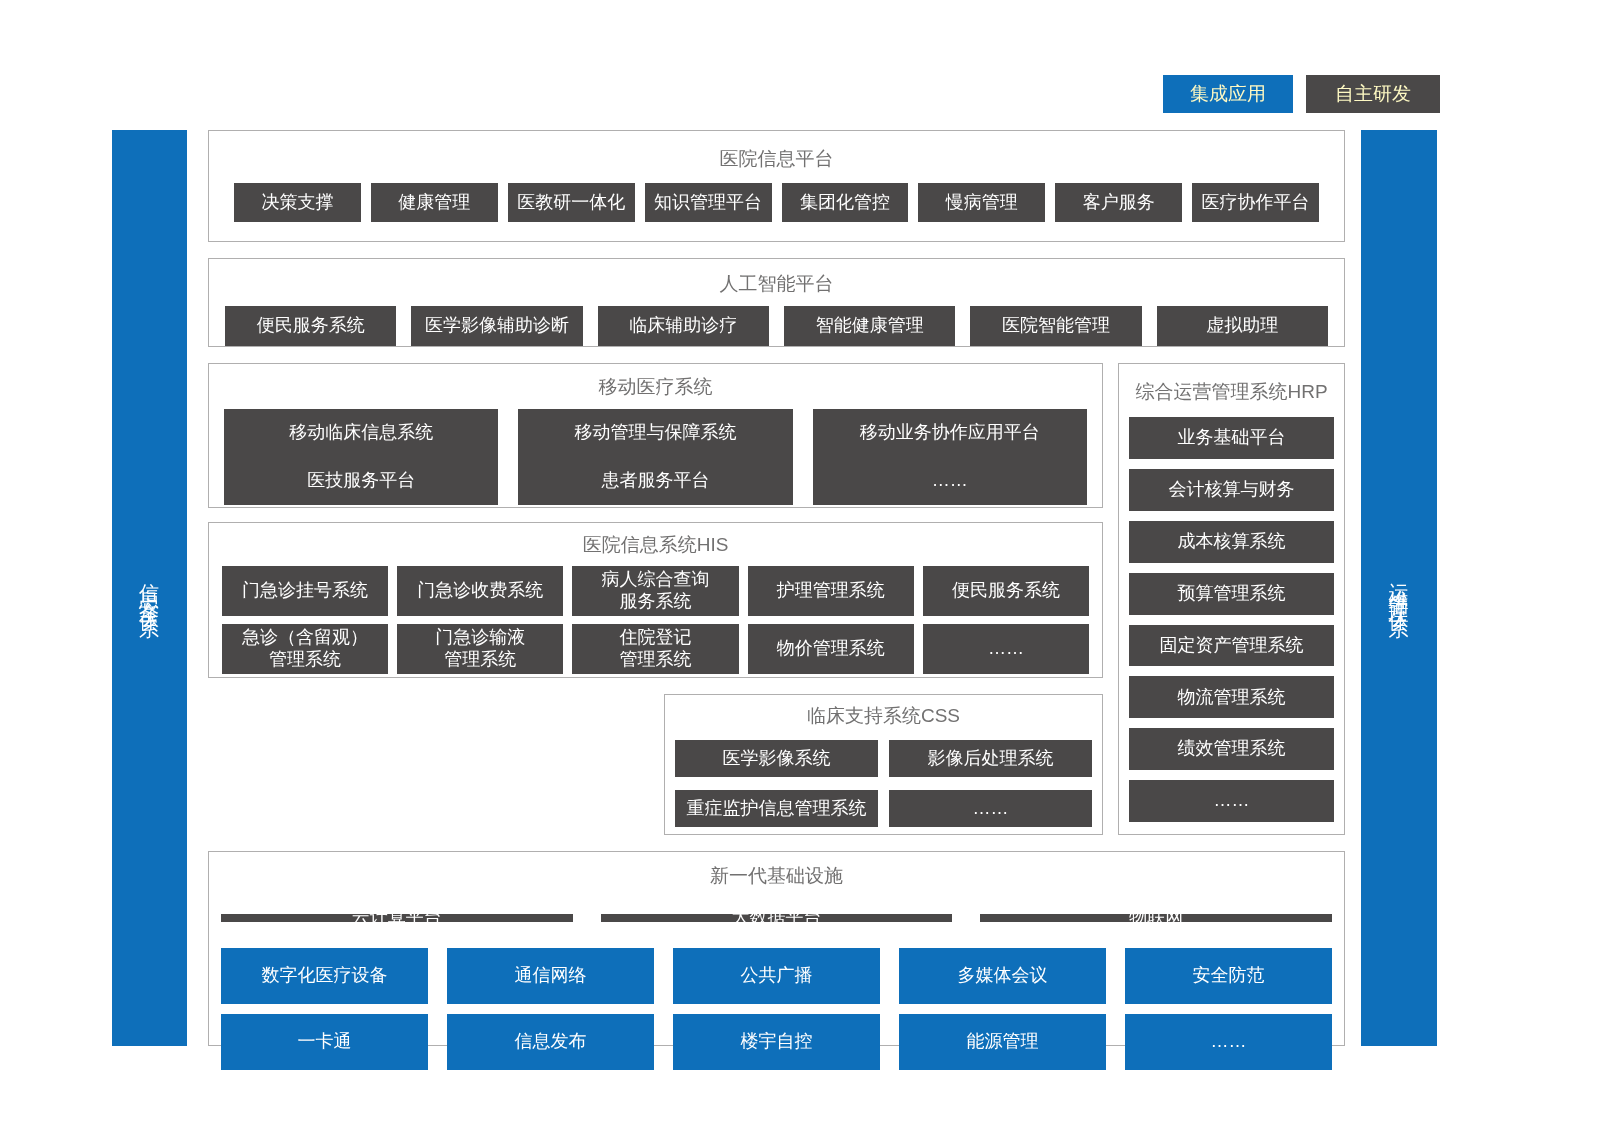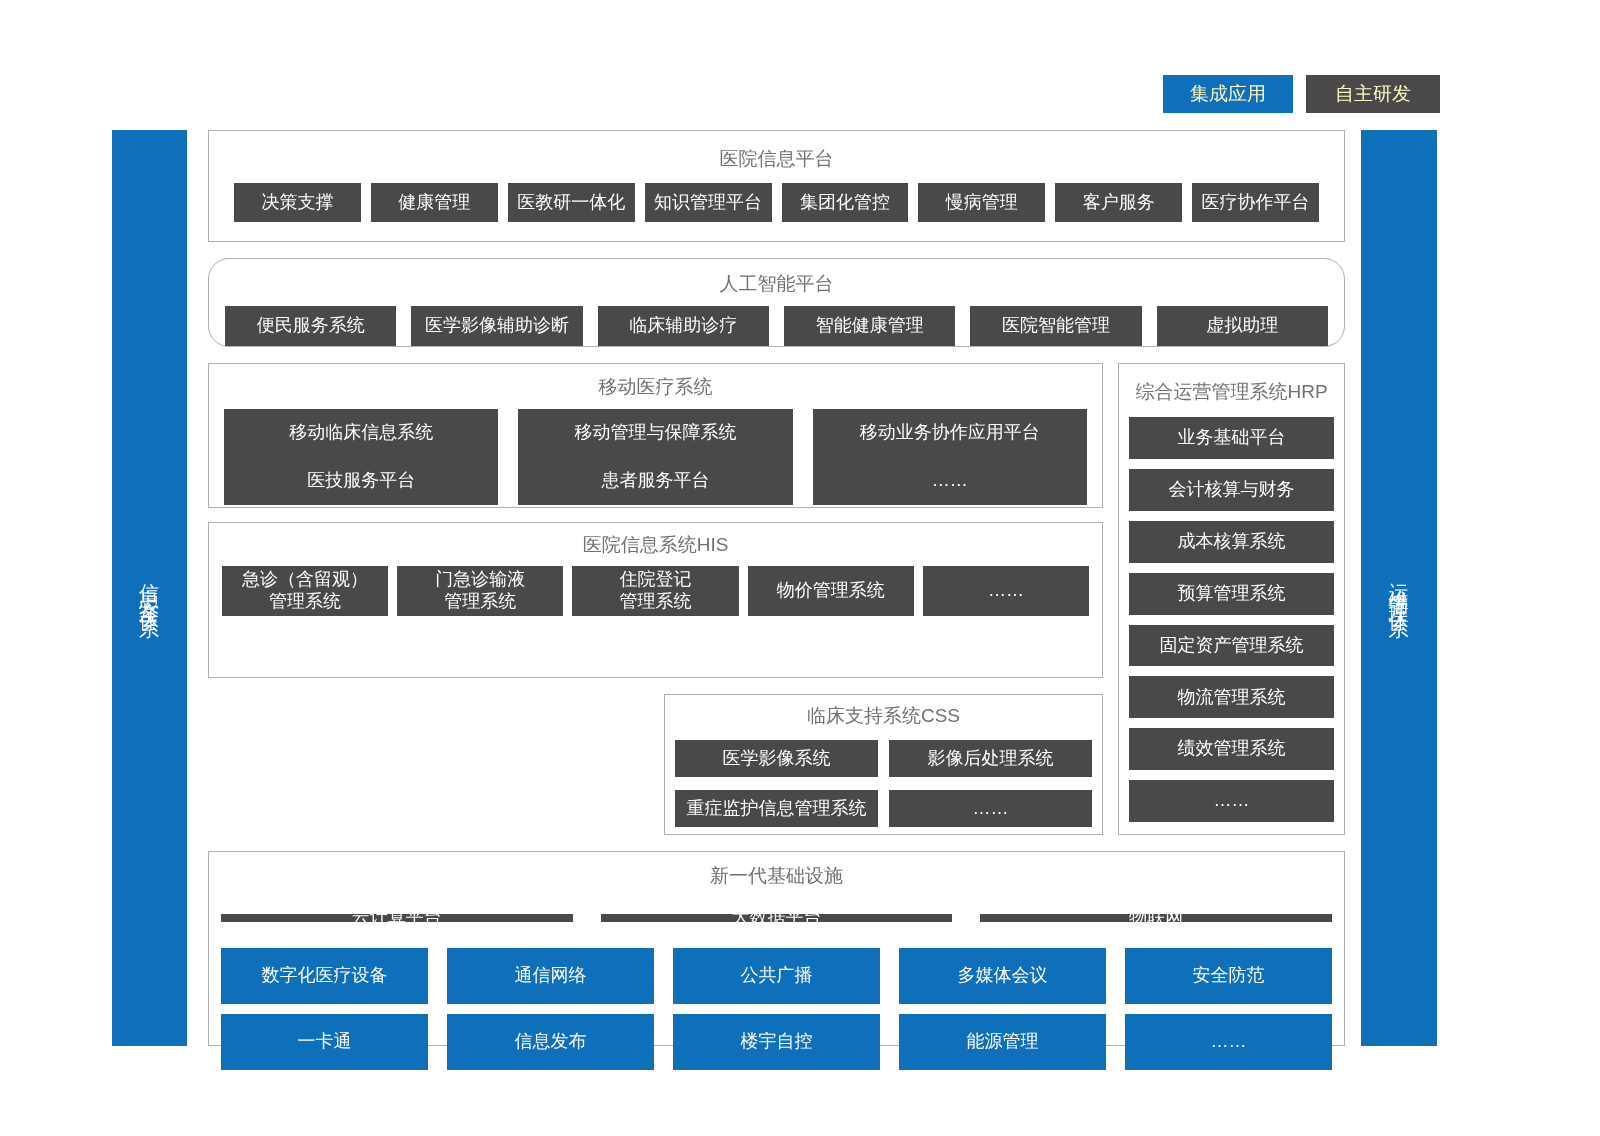--- a/index.html
+++ b/index.html
@@ -50,21 +50,21 @@
   }
   .dbox { background: var(--dark); }
   .bbox { background: var(--blue); }
 
   
   #sec-hip { left: 208px; top: 130px; width: 1137px; height: 112px; }
   #sec-hip .stitle { padding-top: 15px; }
   #sec-hip .row { margin-top: 11px; padding: 0 25px; gap: 10px; height: 39px; }
 
   
-  #sec-ai { left: 208px; top: 258px; width: 1137px; height: 89px; border-radius: 21px; }
+  #sec-ai { left: 208px; top: 258px; width: 1137px; height: 89px; }
   #sec-ai .stitle { padding-top: 12px; }
   #sec-ai .row { margin-top: 9px; padding: 0 16px; gap: 15px; height: 40px; }
 
   
   #sec-mobile { left: 208px; top: 363px; width: 895px; height: 145px; }
   #sec-mobile .stitle { padding-top: 10px; }
   #sec-mobile .row { padding: 0 15px; gap: 20px; height: 48px; }
   #sec-mobile .row-1 { margin-top: 9px; }
   #sec-mobile .row-2 { }
 
@@ -165,20 +165,29 @@
         <div class="dbox">预算管理系统</div>
         <div class="dbox">固定资产管理系统</div>
         <div class="dbox">物流管理系统</div>
         <div class="dbox">绩效管理系统</div>
         <div class="dbox">……</div>
       </div>
   </section>
 
   <section id="sec-his" class="section">
     <div class="stitle">医院信息系统HIS</div>
+    <div class="row row-1">
+
+    <div class="dbox">门急诊挂号系统</div>
+        <div class="dbox">门急诊收费系统</div>
+        <div class="dbox">病人综合查询
+服务系统</div>
+        <div class="dbox">护理管理系统</div>
+        <div class="dbox">便民服务系统</div>
+      </div>
     <div class="row row-2">
 
     <div class="dbox">急诊（含留观）
 管理系统</div>
         <div class="dbox">门急诊输液
 管理系统</div>
         <div class="dbox">住院登记
 管理系统</div>
         <div class="dbox">物价管理系统</div>
         <div class="dbox">……</div>

